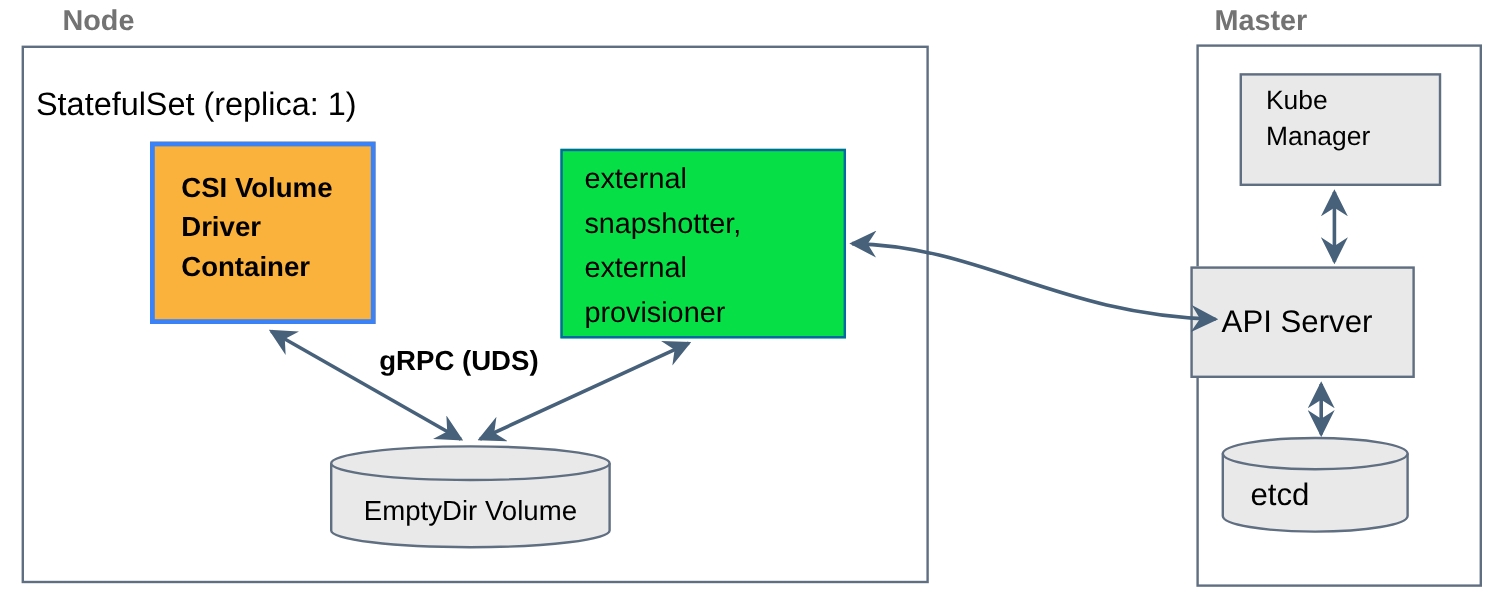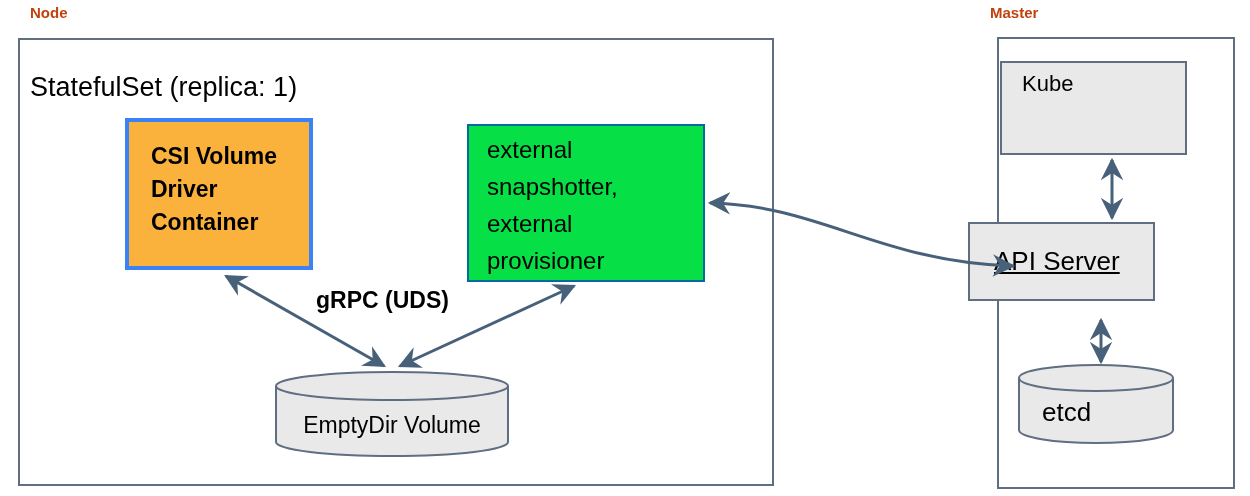--- a/index.html
+++ b/index.html
@@ -6,21 +6,21 @@
   .canvas{
     position:relative;
     width:1250px;height:496px;
     background:#ffffff;
     font-family:"Liberation Sans", sans-serif;
     color:#000;
     overflow:hidden;
   }
   .abs{position:absolute;}
   .region-label{
-    font-size:15px;font-weight:bold;color:#c2410c;
+    font-size:24px;font-weight:bold;color:#737373;margin-left:22px;
   }
   .outer-box{
     border:2px solid #5f6e80;background:#ffffff;box-sizing:border-box;
   }
   .statefulset-label{
     font-size:27px;color:#000;margin-top:24px;
   }
   .csi-box{
     background:#fab23c;border:4px solid #3b82f6;box-sizing:border-box;
     padding:18px 0 0 22px;font-size:23px;font-weight:bold;line-height:33px;
@@ -68,25 +68,26 @@
     <div>external</div>
     <div>provisioner</div>
   </div>
 
   <div class="abs grpc-label" style="left:316px;top:287px;">gRPC (UDS)</div>
 
   <div class="abs region-label" style="left:990px;top:4px;">Master</div>
 
   <div class="abs outer-box" style="left:997px;top:37px;width:238px;height:452px;"></div>
 
-  <div class="abs gray-box kcm-box" style="left:1000px;top:61px;width:187px;height:94px;">
+  <div class="abs gray-box kcm-box" style="left:1033px;top:61px;width:168px;height:94px;">
     <div>Kube</div>
+    <div>Manager</div>
   </div>
 
-  <div class="abs gray-box api-box" style="left:968px;top:222px;width:187px;height:79px;text-decoration:underline;">
+  <div class="abs gray-box api-box" style="left:992px;top:222px;width:187px;height:93px;">
     <span>API Server</span>
   </div>
 
   <svg class="abs overlay" style="left:0;top:0;" width="1250" height="496" viewBox="0 0 1250 496">
     <defs>
       <marker id="ah" viewBox="0 0 10 10" refX="9" refY="5" markerWidth="7.5" markerHeight="7.5" orient="auto-start-reverse" markerUnits="strokeWidth">
         <path d="M0,0 L10,5 L0,10 L3.2,5 Z" fill="#47617a"></path>
       </marker>
     </defs>
 

